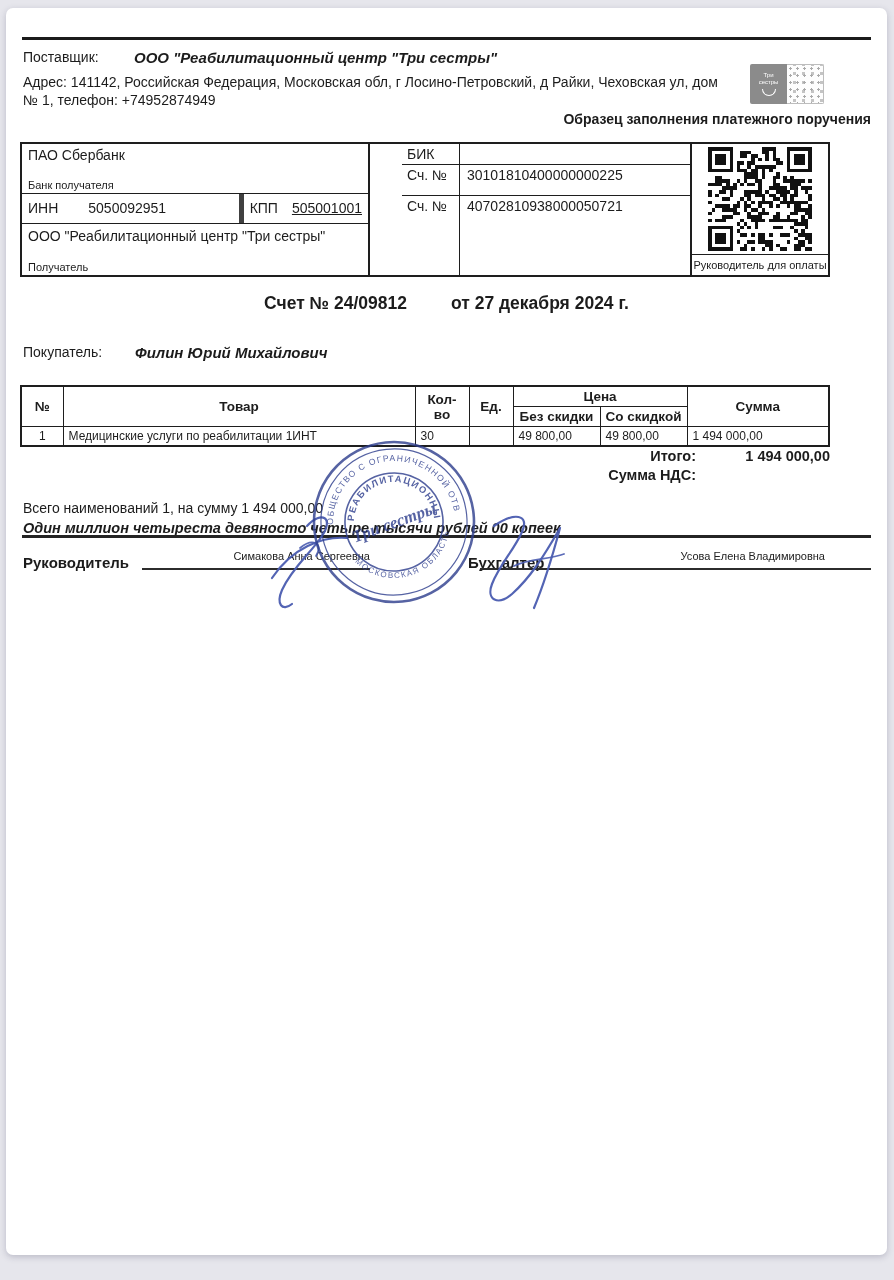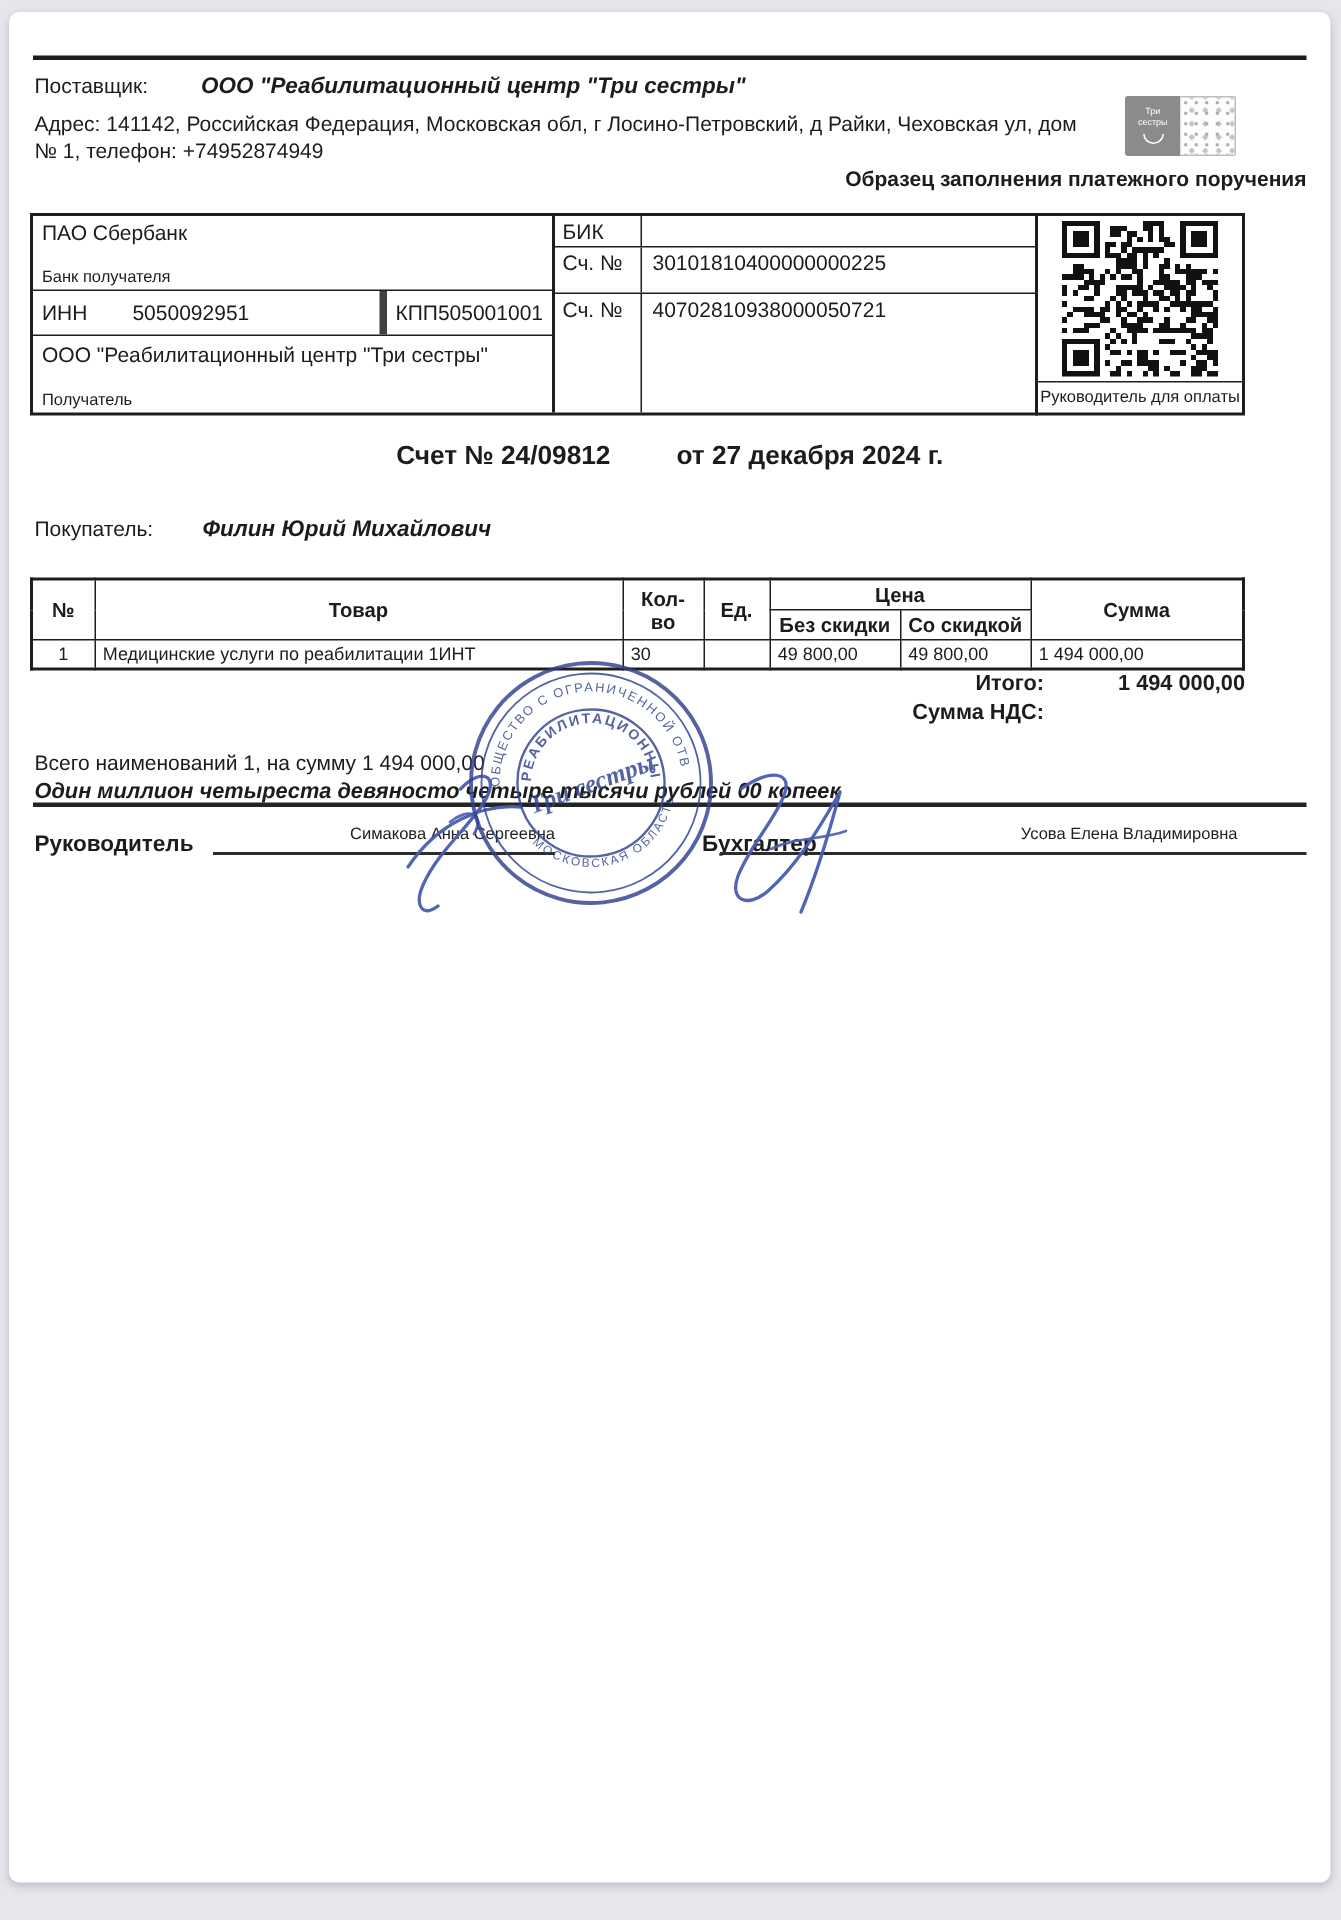--- a/index.html
+++ b/index.html
@@ -30,24 +30,24 @@
   
   .bank { position:absolute; left:14px; top:134px; width:810px; height:135px; font-size:14px; }
   .bank-main { position:absolute; left:0; top:0; width:672px; height:135px; border:2px solid #1e1e1e; display:flex; }
   .bank-left { width:348px; border-right:2px solid #1e1e1e; display:flex; flex-direction:column; }
   .cell-bank { height:50px; padding:3px 6px; border-bottom:1px solid #1e1e1e; position:relative; }
   .cap { position:absolute; left:6px; bottom:2px; font-size:11px; }
   .row-innkpp { height:30px; display:flex; border-bottom:1px solid #1e1e1e; }
   .cell-inn { width:244px; border-right:5px solid #404040; padding:6px 6px; display:flex; }
   .cell-inn span.v { margin-left:30px; }
   .cell-kpp { flex:1; padding:6px 6px; display:flex; }
-  .cell-kpp span.v { margin-left:0; }
+  .cell-kpp span.v { margin-left:14px;text-decoration:underline; }
   .cell-recipient { flex:1; padding:4px 6px; position:relative; }
   .bank-right { flex:1; display:flex; flex-direction:column; }
-  .br-row { display:flex; }
+  .br-row { display:flex;margin-left:32px; }
   .br-label { width:58px; border-right:1px solid #1e1e1e; padding:2px 5px; }
   .br-value { flex:1; padding:2px 7px; }
   .r1 { height:21px; border-bottom:1px solid #1e1e1e; }
   .r2 { height:31px; border-bottom:1px solid #1e1e1e; }
   .r3 { flex:1; }
 
   
   .qr-box { position:absolute; left:670px; top:0; width:140px; height:135px; border:2px solid #1e1e1e; }
   .qr-area { height:110px; display:flex; align-items:center; justify-content:center; }
   .qr-caption { height:21px; border-top:1px solid #1e1e1e; font-size:11px; text-align:center; padding-top:4px; }

